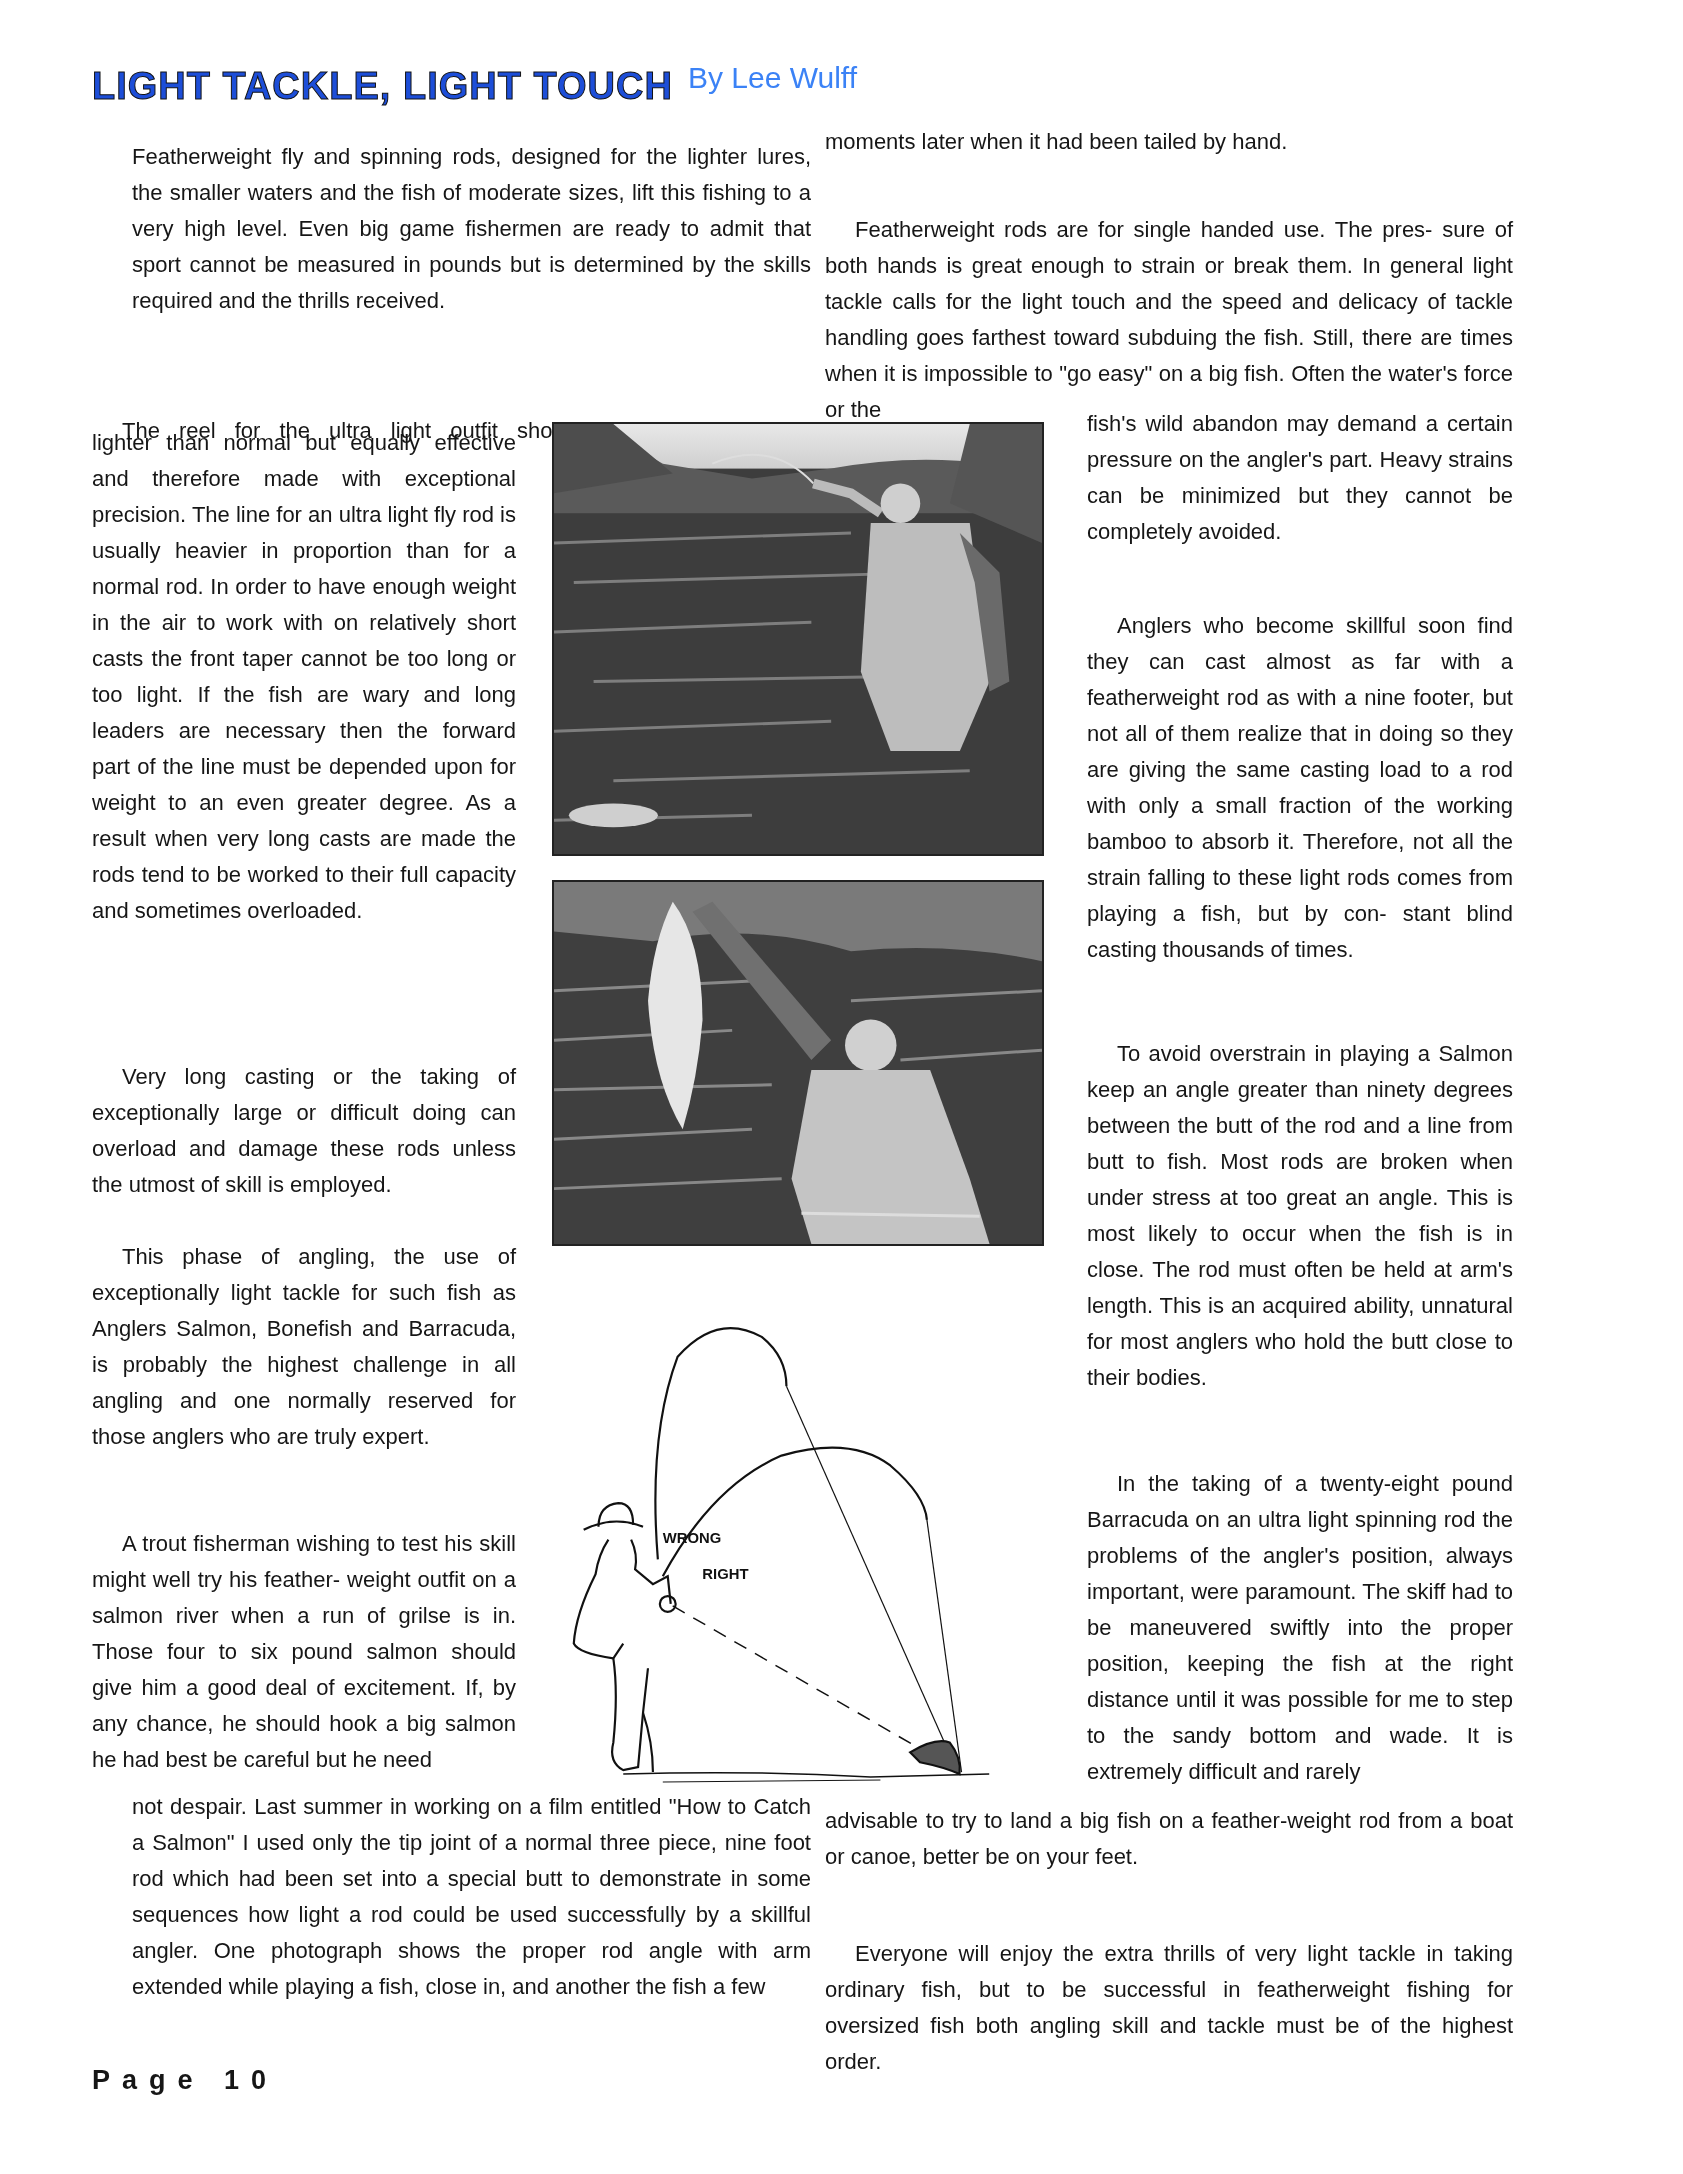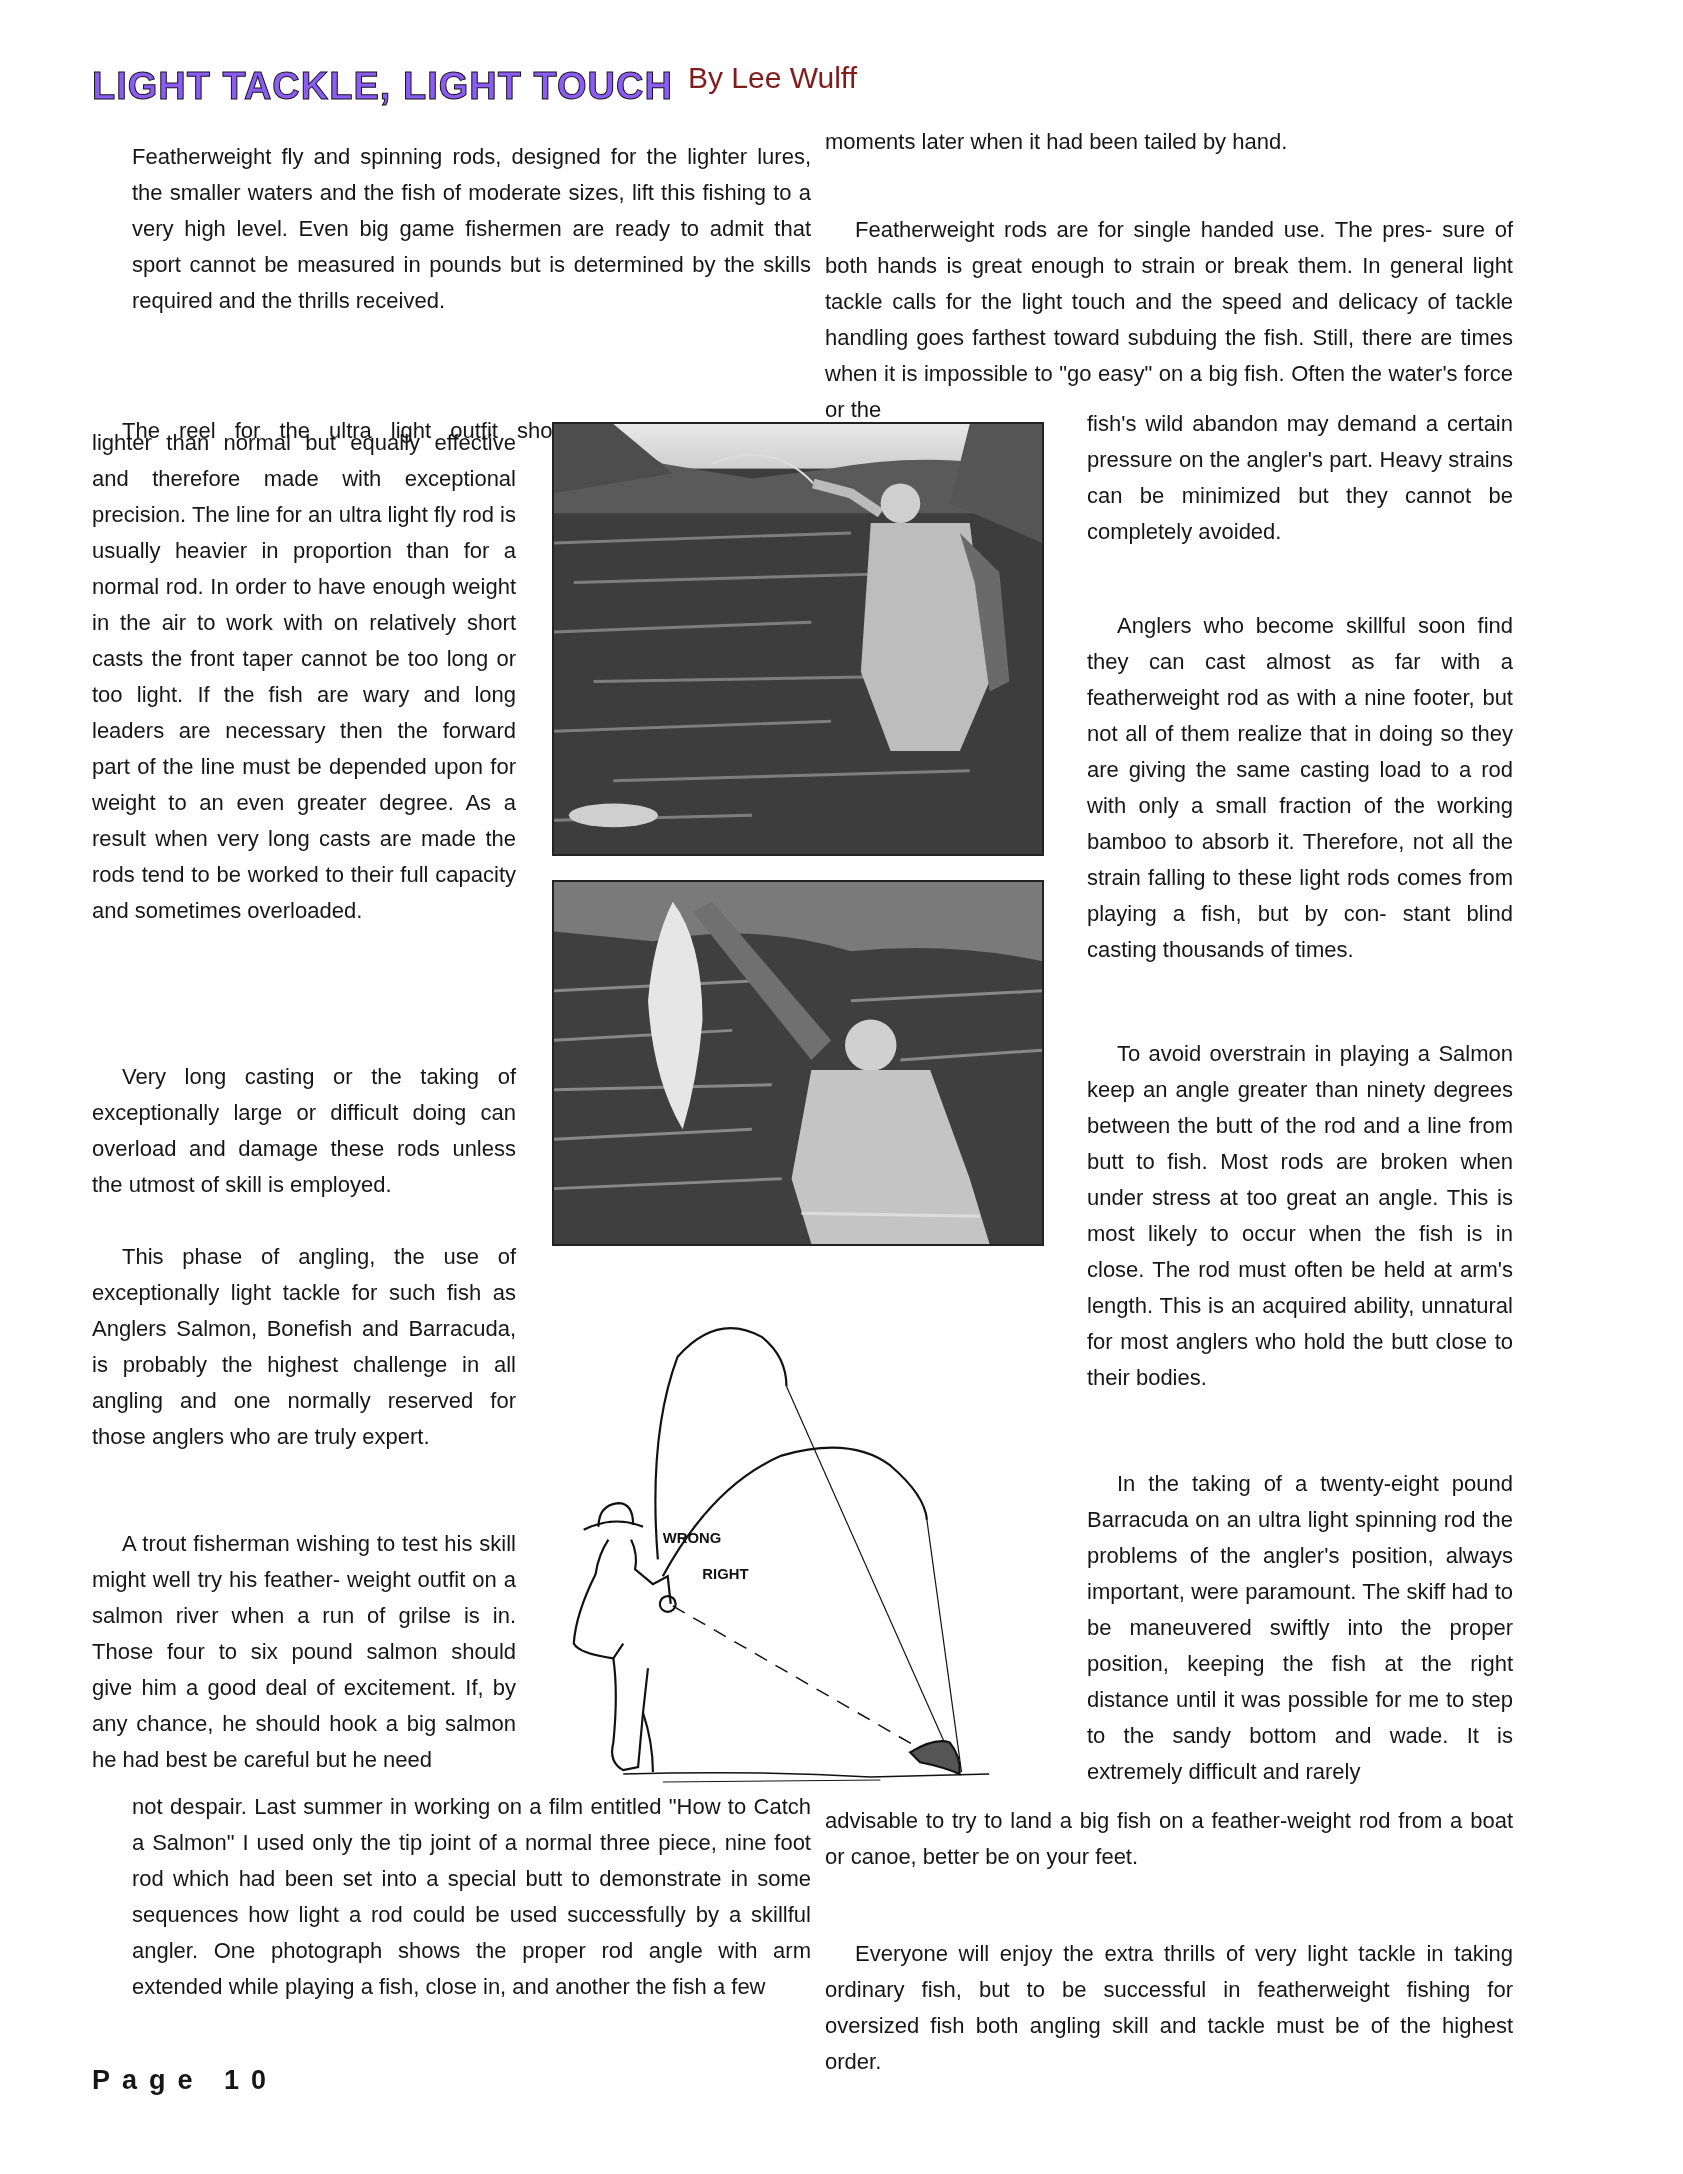--- a/index.html
+++ b/index.html
@@ -1,21 +1,21 @@
 <!DOCTYPE html>
 <html><head>
 <meta charset="utf-8">
 <style>
   html, body { margin: 0; padding: 0; background: #ffffff; }
   body { width: 1683px; height: 2174px; position: relative; overflow: hidden;
          font-family: "Liberation Sans", "DejaVu Sans", sans-serif; color: #161616; }
   .abs { position: absolute; }
   .title { left: 92px; top: 65px; font-size: 38px; font-weight: bold; letter-spacing: 1px;
-           color: #8b5cf6; -webkit-text-stroke: 1px #111; white-space: nowrap; }
-  .byline { left: 688px; top: 61px; font-size: 30px; color: #7f1d1d; white-space: nowrap; }
+           color: #1d4ed8; -webkit-text-stroke: 1px #111; white-space: nowrap; }
+  .byline { left: 688px; top: 61px; font-size: 30px; color: #3b82f6; white-space: nowrap; }
   .txt { font-size: 22px; line-height: 36px; text-align: justify; text-align-last: left; }
   .txt p { margin: 0; }
   .indent { text-indent: 30px; margin-top: 24px; }
   .footer { left: 92px; top: 2065px; font-size: 27px; font-weight: bold; letter-spacing: 12px; white-space: nowrap; }
   .photo { border: 2px solid #222; overflow: hidden; background: #4a4a4a; }
   .photo svg { display:block; width:100%; height:100%; }
   .diagram svg { display:block; }
   .diag-label { font-family: "Liberation Sans", sans-serif; font-weight: bold; fill: #111; }
 </style>
 </head>

